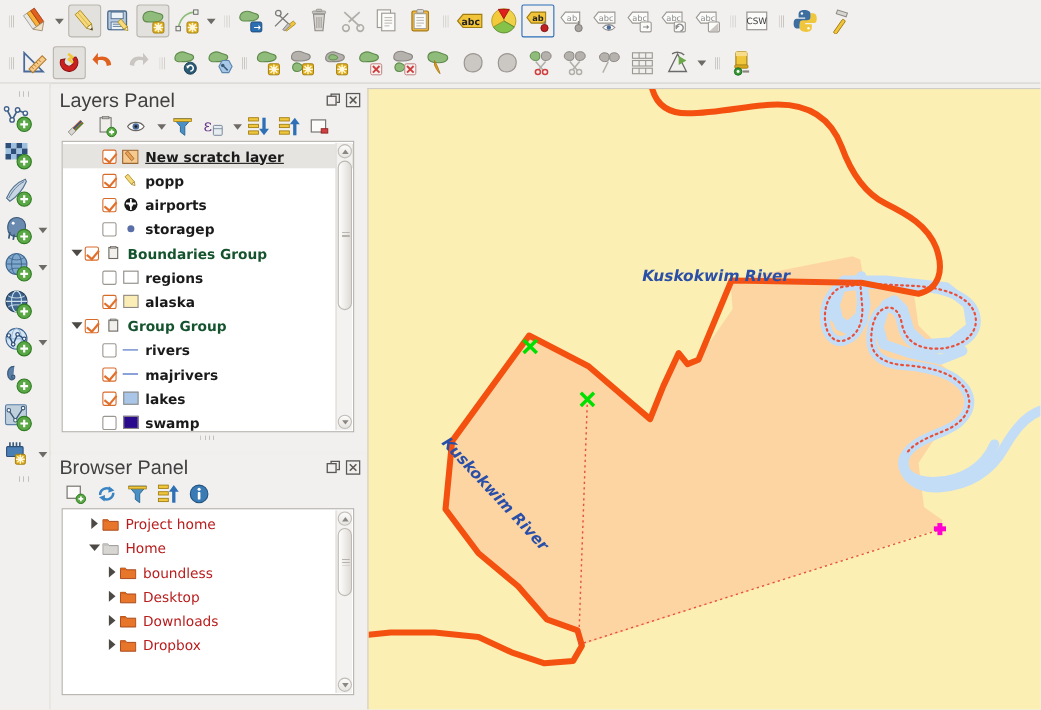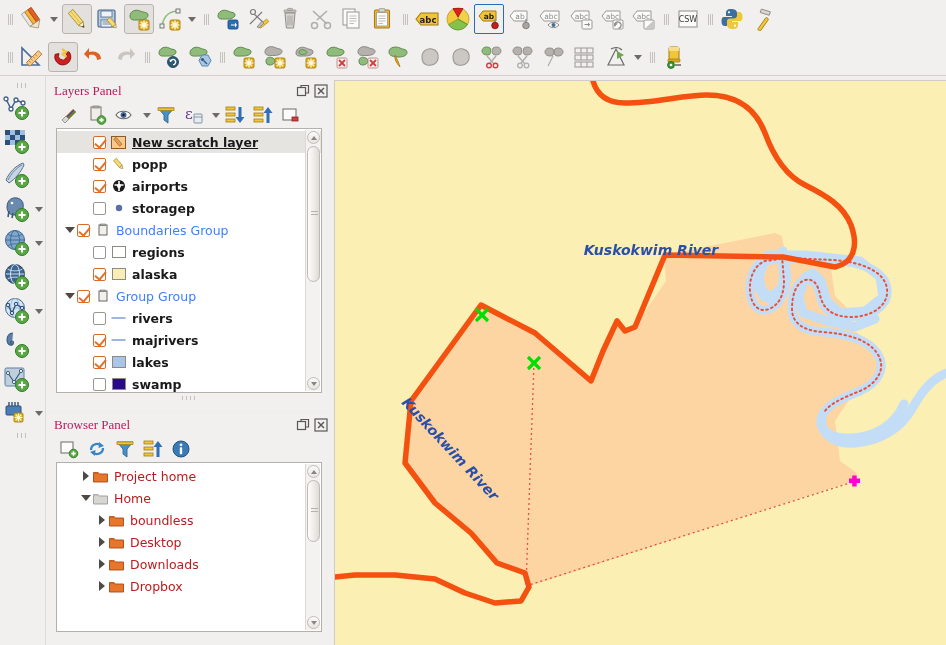--- a/index.html
+++ b/index.html
@@ -86,22 +86,22 @@
   
   .panel {
     position: absolute; left: 46px; width: 286px;
     background: #f1f0ee;
   }
   .panel-header {
     height: 22px; display: flex; align-items: center;
     padding: 0 4px 0 8px; position: relative;
   }
   .panel-title {
-    font-size: 13px; color: #be185d; flex: 1 1 auto;
-    font-family: Liberation Serif, serif;
+    font-size: 18px; color: #404040; flex: 1 1 auto;
+    font-family: Liberation Sans, sans-serif;
   }
   .panel-btn { width: 14px; height: 14px; margin-left: 4px; flex: 0 0 auto; }
 
   .panel-toolbar {
     height: 26px; display: flex; align-items: center; padding-left: 10px;
   }
   .ptb {
     width: 26px; height: 24px; display: flex; align-items: center; justify-content: center;
     border: 1px solid transparent; border-radius: 3px; flex: 0 0 auto; margin-right: 2px;
   }
@@ -153,21 +153,21 @@
   }
   .sym {
     width: 15px; height: 13px; flex: 0 0 auto; margin-right: 6px;
     display: flex; align-items: center; justify-content: center;
   }
   .swatch { width: 14px; height: 12px; border: 1px solid #8d8a85; }
   .label {
     font-size: 12.5px; color: #1a1a1a; font-weight: bold;
     font-family: "DejaVu Sans","Liberation Sans",sans-serif;
   }
-  .label.grouplbl { font-weight: normal; color: #3b82f6; font-size: 12.5px; }
+  .label.grouplbl { font-weight: bold; color: #14532d; font-size: 12.5px; }
   .label.active { text-decoration: underline; }
   .label.browser { font-weight: normal; color: #b91c1c; font-size: 12.5px; }
 
   
   .vscroll {
     position: absolute; right: 1px; top: 1px; bottom: 1px; width: 15px;
     background: #f3f2f0; border-left: 1px solid #dcd9d4;
   }
   .vscroll .arrow {
     position: absolute; left: 1px; width: 13px; height: 13px;

